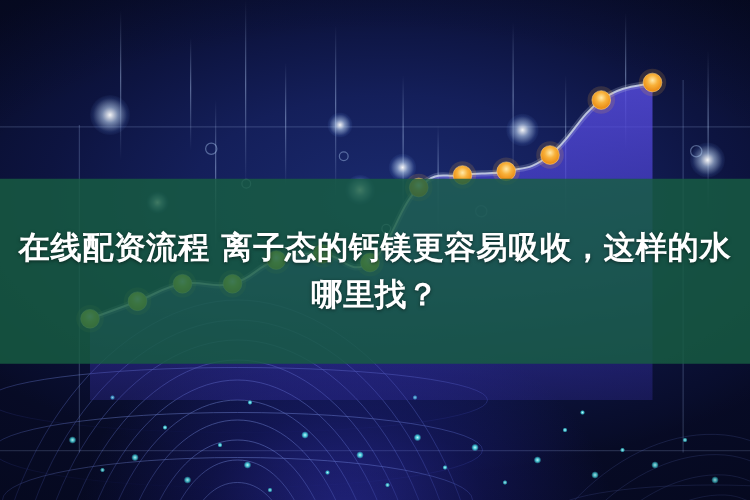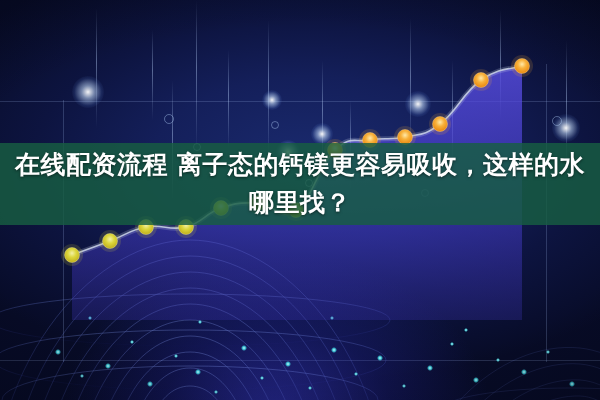--- a/index.html
+++ b/index.html
@@ -108,21 +108,21 @@
     inset: 0;
     pointer-events: none;
   }
 
   
   .caption-band {
     position: absolute;
     left: 0;
     right: 0;
     top: 143px;
-    height: 82px;
+    height: 148px;
     background: rgba(23,94,66,0.82);
     display: flex;
     align-items: center;
     justify-content: center;
     box-sizing: border-box;
     padding: 0 8px;
   }
   .caption-text {
     margin: 0;
     width: 100%;

